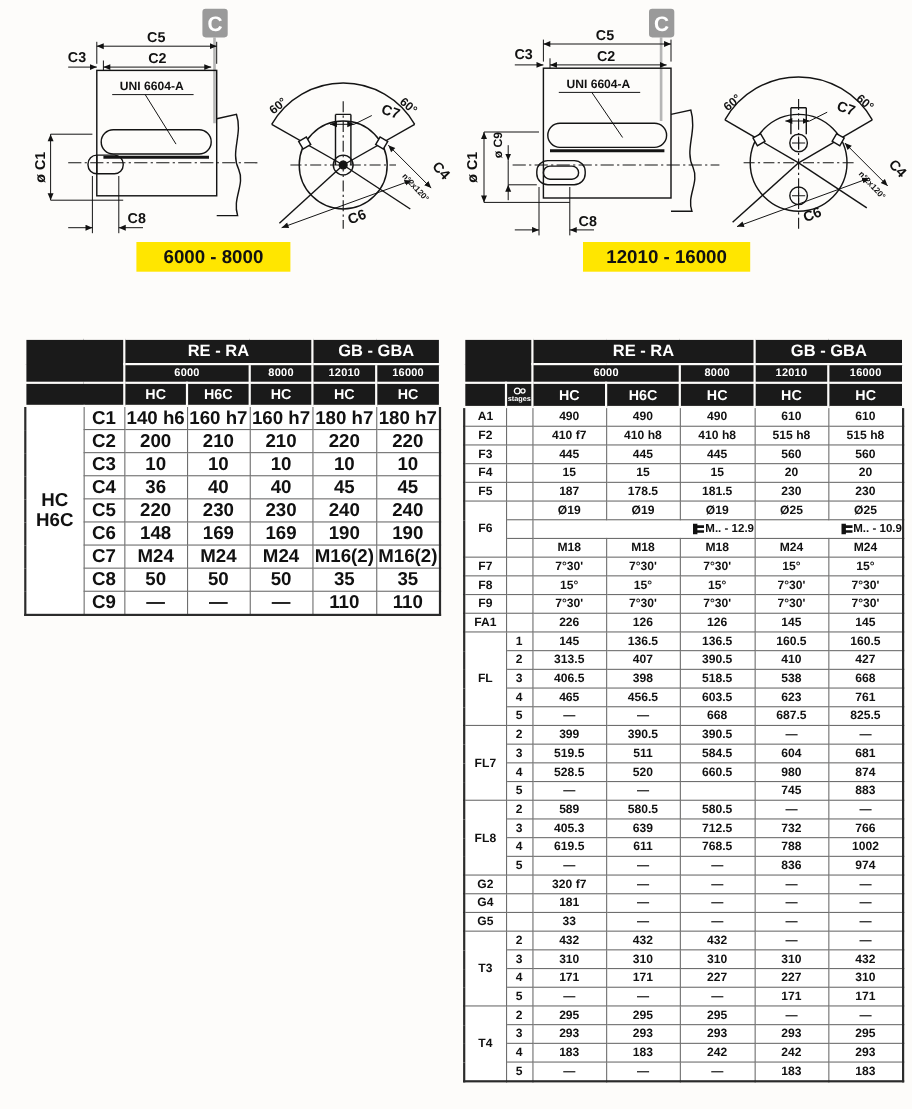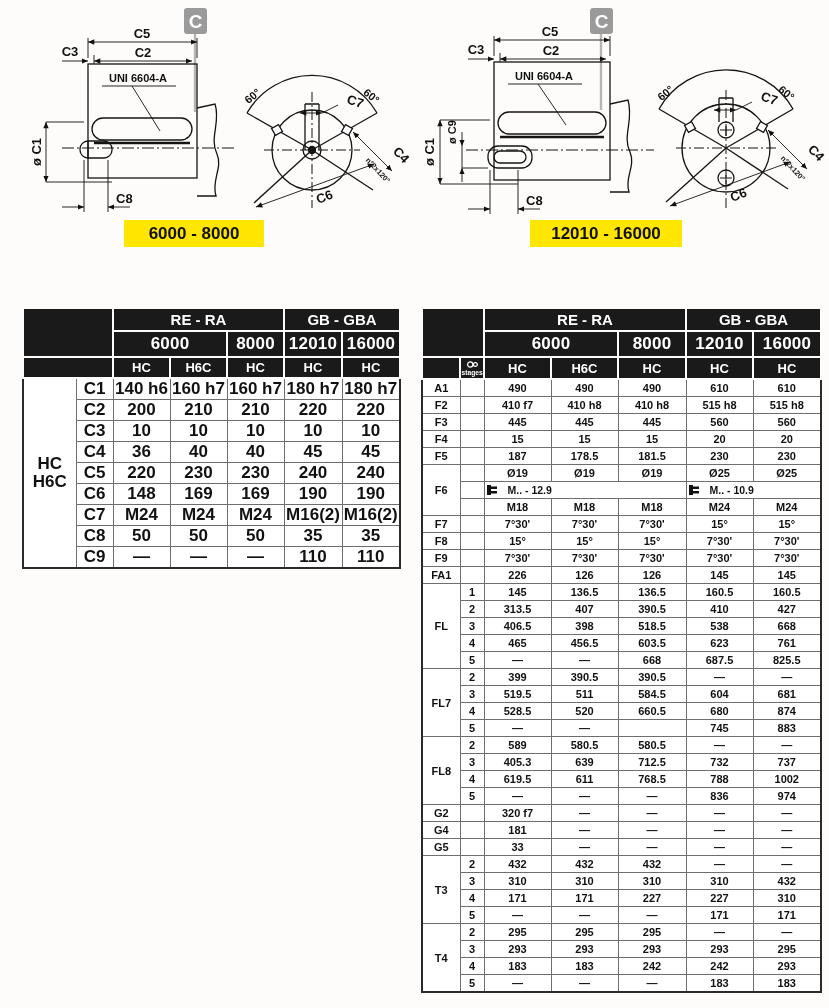--- a/index.html
+++ b/index.html
@@ -26,21 +26,21 @@
 
   .tblwrap{position:absolute;}
   #left-table-wrap{left:22px;top:307px;width:377px;}
   #right-table-wrap{left:421px;top:307px;width:400px;}
   table.dim-table{border-collapse:collapse;table-layout:fixed;width:100%;padding-left:47px;}
   table.dim-table thead th{
     background:var(--hdr);color:#fff;border:2px solid #fdfcfa;
     font-weight:bold;padding:2px 0;text-align:center;
   }
   th.h-group{font-size:15px;}
-  th.h-size{font-size:17px;letter-spacing:.2px;}
+  th.h-size{font-size:10px;letter-spacing:.2px;}
   th.h-var{font-size:13px;padding:1px 0;}
   th.h-corner,th.h-blank{border:0;background:var(--hdr);}
   th.h-stages{border:0;background:var(--hdr);padding:0;vertical-align:bottom;}
   .stages-inner{display:flex;flex-direction:column;align-items:center;gap:0;}
   .stages-word{font-size:7px;color:#fff;font-weight:bold;line-height:1;transform:scale(.95);}
   table.dim-table tbody{border:2px solid #2b2b2b;}
   table.dim-table tbody td{
     border:1px solid #6e6e6e;text-align:center;font-weight:bold;
     background:#fff;color:#111;padding:0;
   }
@@ -50,21 +50,21 @@
   td.stage-cell{background:var(--peach);font-size:11px;}
   td.shade{background:var(--shade);}
   td.grp{border-left:2px solid #2b2b2b;}
   td.first-val{border-left:2px solid #2b2b2b;}
   tr.group-start td{border-top:2px solid #2b2b2b;}
   td.side-cell{
     background:var(--hdr);color:#fff;font-size:26px;font-weight:bold;
     text-align:center;line-height:1.08;border:1px solid var(--hdr);
   }
   td.span-cell{background:#fff;}
-  .span-inner{display:flex;align-items:center;justify-content:flex-start;gap:10px;font-size:10.5px;font-weight:bold;}
+  .span-inner{display:flex;align-items:center;justify-content:flex-end;font-size:10.5px;font-weight:bold;}
 </style>
 </head>
 <body>
 
 <svg id="diagram-1" class="diagram" width="406" height="295" viewBox="0 0 406 295">
   <defs>
     <marker id="d1e" markerWidth="8" markerHeight="8" refX="7" refY="3" orient="auto">
         <path d="M0,0L7,3L0,6z" fill="#111"></path>
       </marker>
     <marker id="d1s" markerWidth="8" markerHeight="8" refX="0" refY="3" orient="auto">
@@ -561,21 +561,21 @@
           <td class="val">511</td>
           <td class="val shade">584.5</td>
           <td class="val grp">604</td>
           <td class="val shade">681</td>
         </tr>
         <tr>
           <td class="stage-cell">4</td>
           <td class="val first-val">528.5</td>
           <td class="val">520</td>
           <td class="val shade">660.5</td>
-          <td class="val grp">680</td>
+          <td class="val grp">980</td>
           <td class="val shade">874</td>
         </tr>
         <tr>
           <td class="stage-cell">5</td>
           <td class="val first-val">—</td>
           <td class="val">—</td>
           <td class="val shade"></td>
           <td class="val grp">745</td>
           <td class="val shade">883</td>
         </tr>
@@ -587,21 +587,21 @@
           <td class="val shade">580.5</td>
           <td class="val grp">—</td>
           <td class="val shade">—</td>
         </tr>
         <tr>
           <td class="stage-cell">3</td>
           <td class="val first-val">405.3</td>
           <td class="val">639</td>
           <td class="val shade">712.5</td>
           <td class="val grp">732</td>
-          <td class="val shade">737</td>
+          <td class="val shade">766</td>
         </tr>
         <tr>
           <td class="stage-cell">4</td>
           <td class="val first-val">619.5</td>
           <td class="val">611</td>
           <td class="val shade">768.5</td>
           <td class="val grp">788</td>
           <td class="val shade">1002</td>
         </tr>
         <tr>

